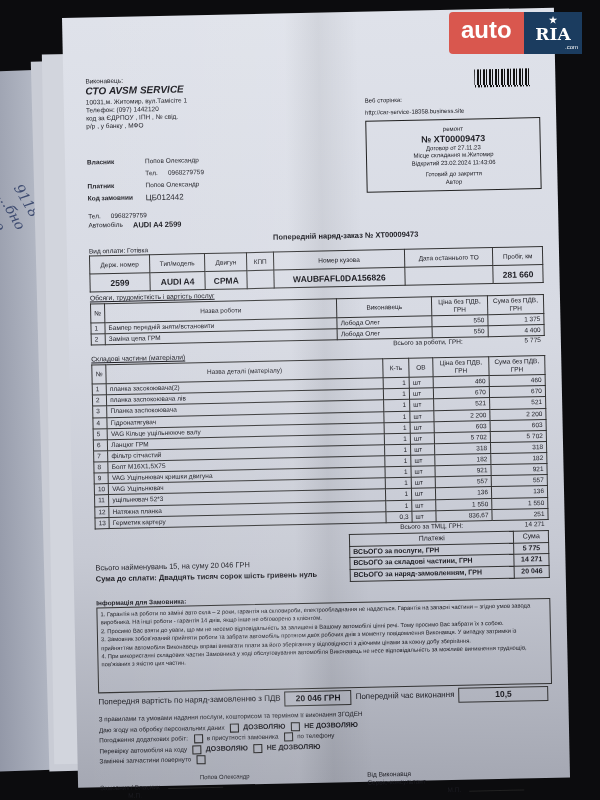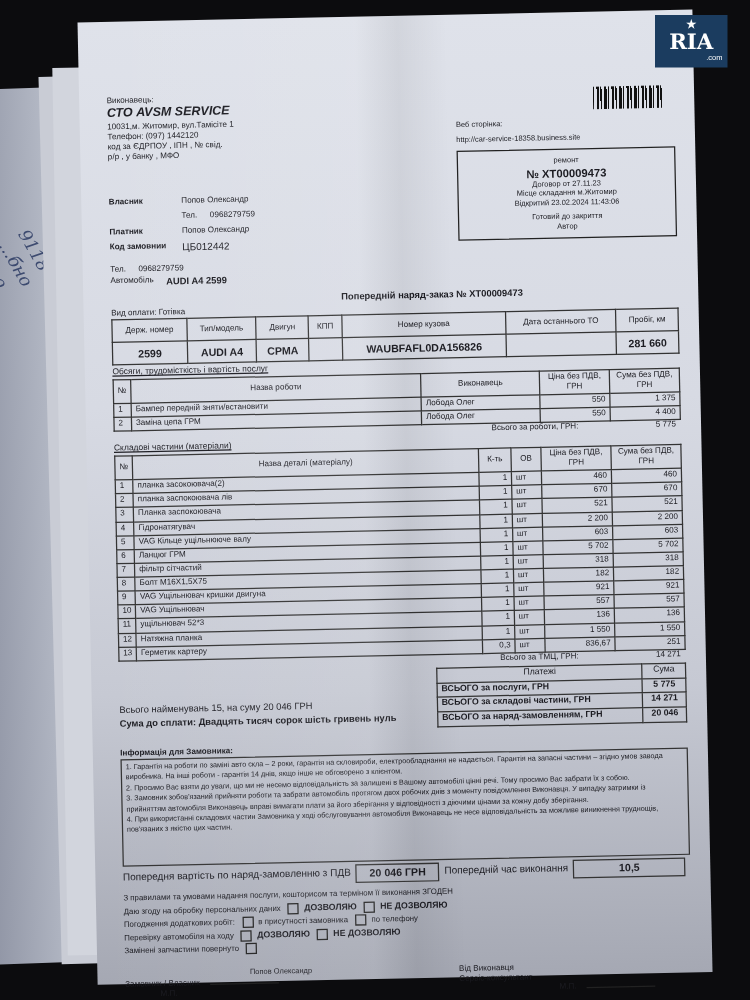--- a/index.html
+++ b/index.html
@@ -86,20 +86,21 @@
 </head>
 <body>
 
 <div class="left-sheet">
   <div class="handwriting">9118 ...бно ...ро</div>
 </div>
 <div class="stack-1"></div>
 <div class="stack-2"></div>
 
 <div class="logo">
+  <div class="auto">auto</div>
   <div class="ria">
     <span class="star">★</span>
     <span>RIA</span>
     <span class="com">.com</span>
   </div>
 </div>
 
 <div class="page">
 
   <div class="header">

